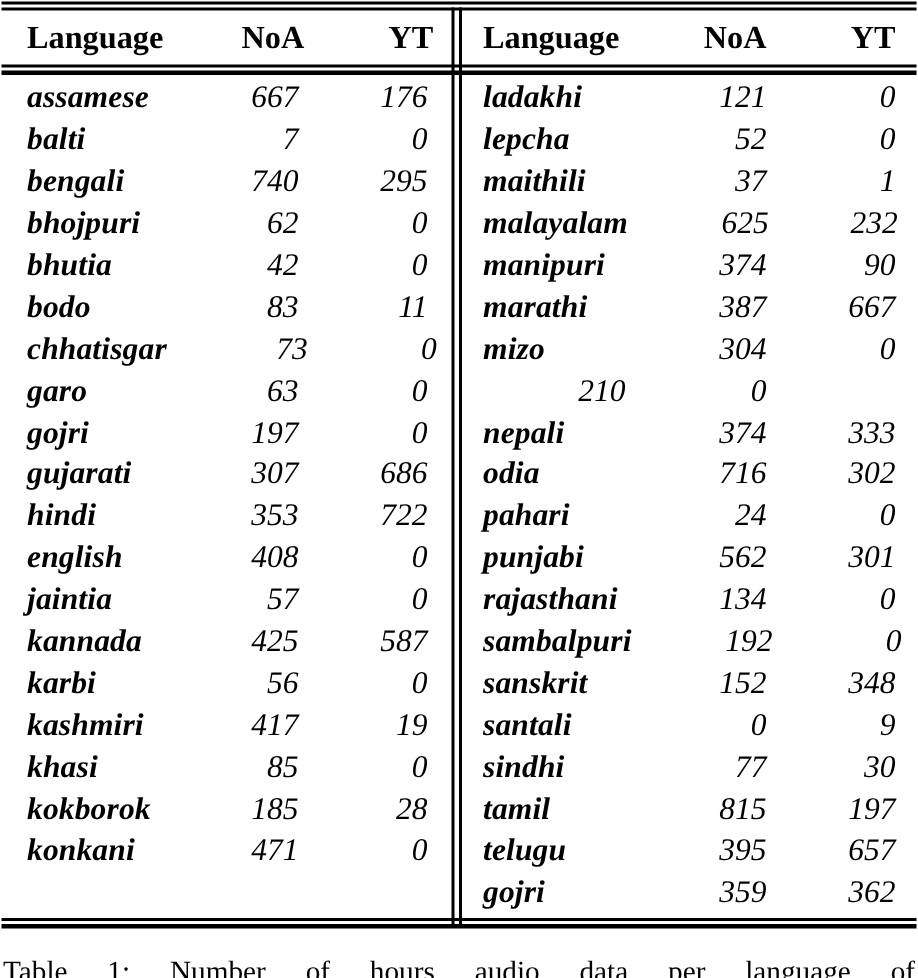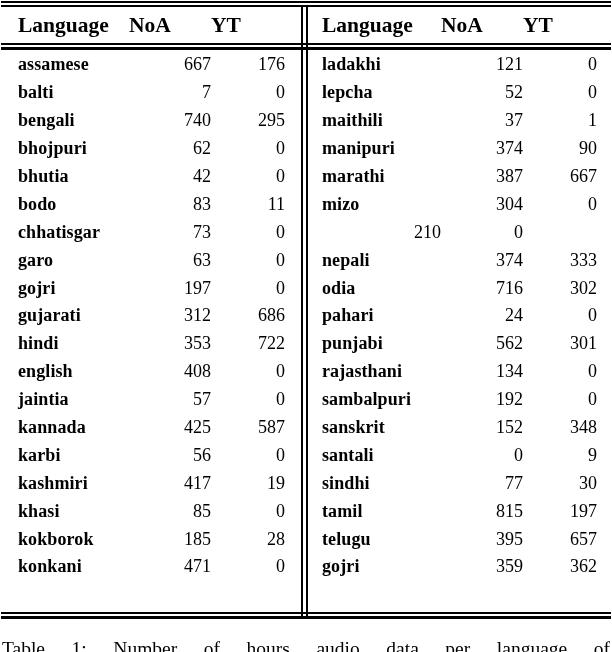--- a/index.html
+++ b/index.html
@@ -45,42 +45,44 @@
     top: 0;
   }
   .half.left  { left: 0; }
   .half.right { left: 311px; }
 
   .hrow, .drow {
     display: grid;
     grid-template-columns: 1fr 82px 74px;
     align-items: center;
     box-sizing: border-box;
+    gap: 12px;
   }
   .half.left  .hrow, .half.left  .drow { padding: 0 16px 0 18px; }
   .half.right .hrow, .half.right .drow { padding: 0 15px 0 11px; }
 
   .hrow {
     position: absolute;
     top: 8px;
     height: 34px;
     width: 100%;
     font-size: 21.5px;
     font-weight: 700;
   }
-  .hrow .num { text-align: left; }
+  .hrow .num { text-align: right; }
 
   .rows {
     position: absolute;
     top: 51px;
     width: 100%;
   }
   .drow {
     height: 27.9px;
-    font-size: 18px;
+    font-size: 21px;
+    font-style: italic;
   }
   .drow .lang {
     font-weight: 700;
     letter-spacing: 0.1px;
     white-space: nowrap;
   }
   .drow .num {
     text-align: right;
     font-weight: 400;
     font-variant-numeric: lining-nums;
@@ -160,21 +162,21 @@
           <span class="num">63</span>
           <span class="num">0</span>
         </div>
         <div class="drow">
           <span class="lang">gojri</span>
           <span class="num">197</span>
           <span class="num">0</span>
         </div>
         <div class="drow">
           <span class="lang">gujarati</span>
-          <span class="num">312</span>
+          <span class="num">307</span>
           <span class="num">686</span>
         </div>
         <div class="drow">
           <span class="lang">hindi</span>
           <span class="num">353</span>
           <span class="num">722</span>
         </div>
         <div class="drow">
           <span class="lang">english</span>
           <span class="num">408</span>
@@ -234,20 +236,25 @@
           <span class="lang">lepcha</span>
           <span class="num">52</span>
           <span class="num">0</span>
         </div>
         <div class="drow">
           <span class="lang">maithili</span>
           <span class="num">37</span>
           <span class="num">1</span>
         </div>
         <div class="drow">
+          <span class="lang">malayalam</span>
+          <span class="num">625</span>
+          <span class="num">232</span>
+        </div>
+        <div class="drow">
           <span class="lang">manipuri</span>
           <span class="num">374</span>
           <span class="num">90</span>
         </div>
         <div class="drow">
           <span class="lang">marathi</span>
           <span class="num">387</span>
           <span class="num">667</span>
         </div>
         <div class="drow">

